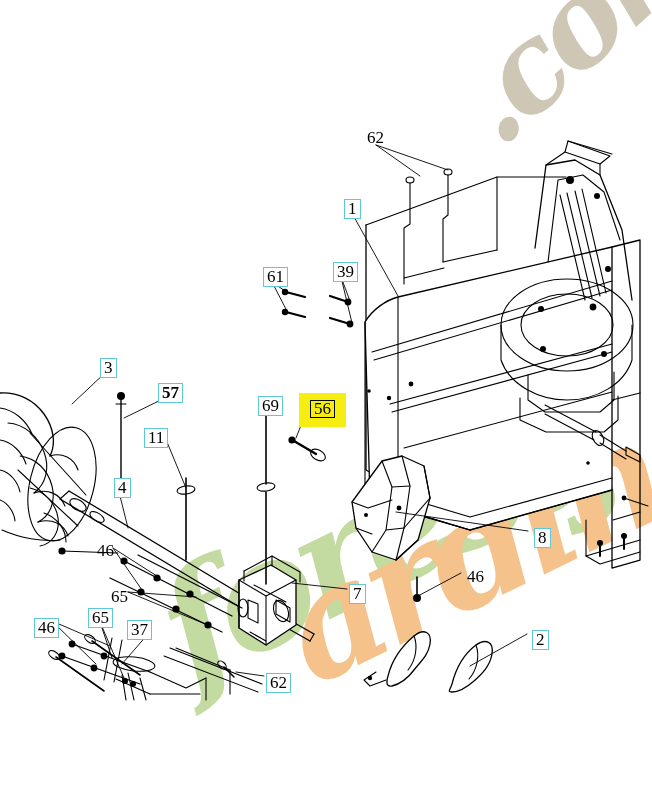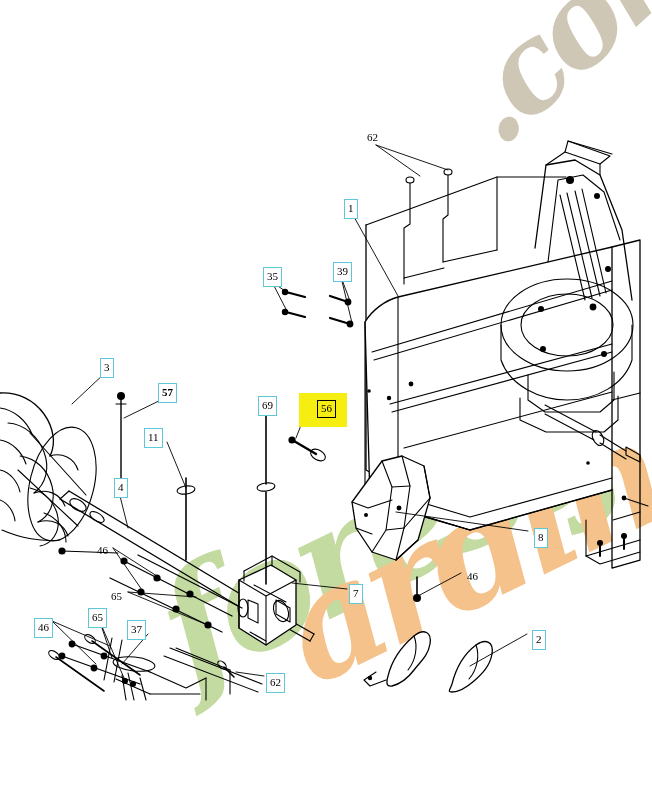--- a/index.html
+++ b/index.html
@@ -14,25 +14,25 @@
   .wm-green{left:130px;top:560px;font-size:150px;color:#c3dba0;
             transform:rotate(-26deg);transform-origin:left top;letter-spacing:-10px;}
   .wm-or{left:252px;top:560px;font-size:150px;color:#f4c28a;
          transform:rotate(-26deg);transform-origin:left top;letter-spacing:-10px;}
 
   
   #art{position:absolute;left:0;top:0;width:652px;height:800px;}
 
   
   .co{position:absolute;box-sizing:border-box;
-      font-family:"Liberation Serif",serif;font-size:11px;line-height:15px;
+      font-family:"Liberation Serif",serif;font-size:17px;line-height:15px;
       color:#000;text-align:center;white-space:nowrap;}
   .co.boxed{border:1.5px solid #5ec8d8;background:#ffffff;padding:1px 3px 2px 3px;}
   .co.plain{background:transparent;padding:0 1px;}
-  .co.hl{background:#f6ee10;border:none;padding:7px 11px 9px 18px;}
+  .co.hl{background:#f6ee10;border:none;padding:7px 11px 9px 11px;}
   .co.hl span{display:inline-block;border:1.5px solid #000;background:#f6ee10;
               padding:0px 3px 1px 3px;}
 </style>
 </head>
 <body>
 
 <div id="stage">
 
   <div class="wm wm-com">.com</div>
   <div class="wm wm-green">forestj</div>
@@ -320,21 +320,21 @@
         <path d="M527 634 L470 666"></path>
         <path d="M264 676 L236 672"></path>
       </g>
     </g>
   </svg>
 
   <div class="co plain" style="left:366px;top:130px;"><span>62</span></div>
 
   <div class="co boxed" style="left:344px;top:199px;"><span>1</span></div>
 
-  <div class="co boxed" style="left:263px;top:267px;"><span>35</span></div>
+  <div class="co boxed" style="left:263px;top:267px;"><span>61</span></div>
 
   <div class="co boxed" style="left:333px;top:262px;"><span>39</span></div>
 
   <div class="co boxed" style="left:100px;top:358px;"><span>3</span></div>
 
   <div class="co boxed" style="left:158px;top:383px;font-weight:bold;"><span>57</span></div>
 
   <div class="co boxed" style="left:258px;top:396px;"><span>69</span></div>
 
   <div class="co hl" style="left:299px;top:393px;"><span>56</span></div>

